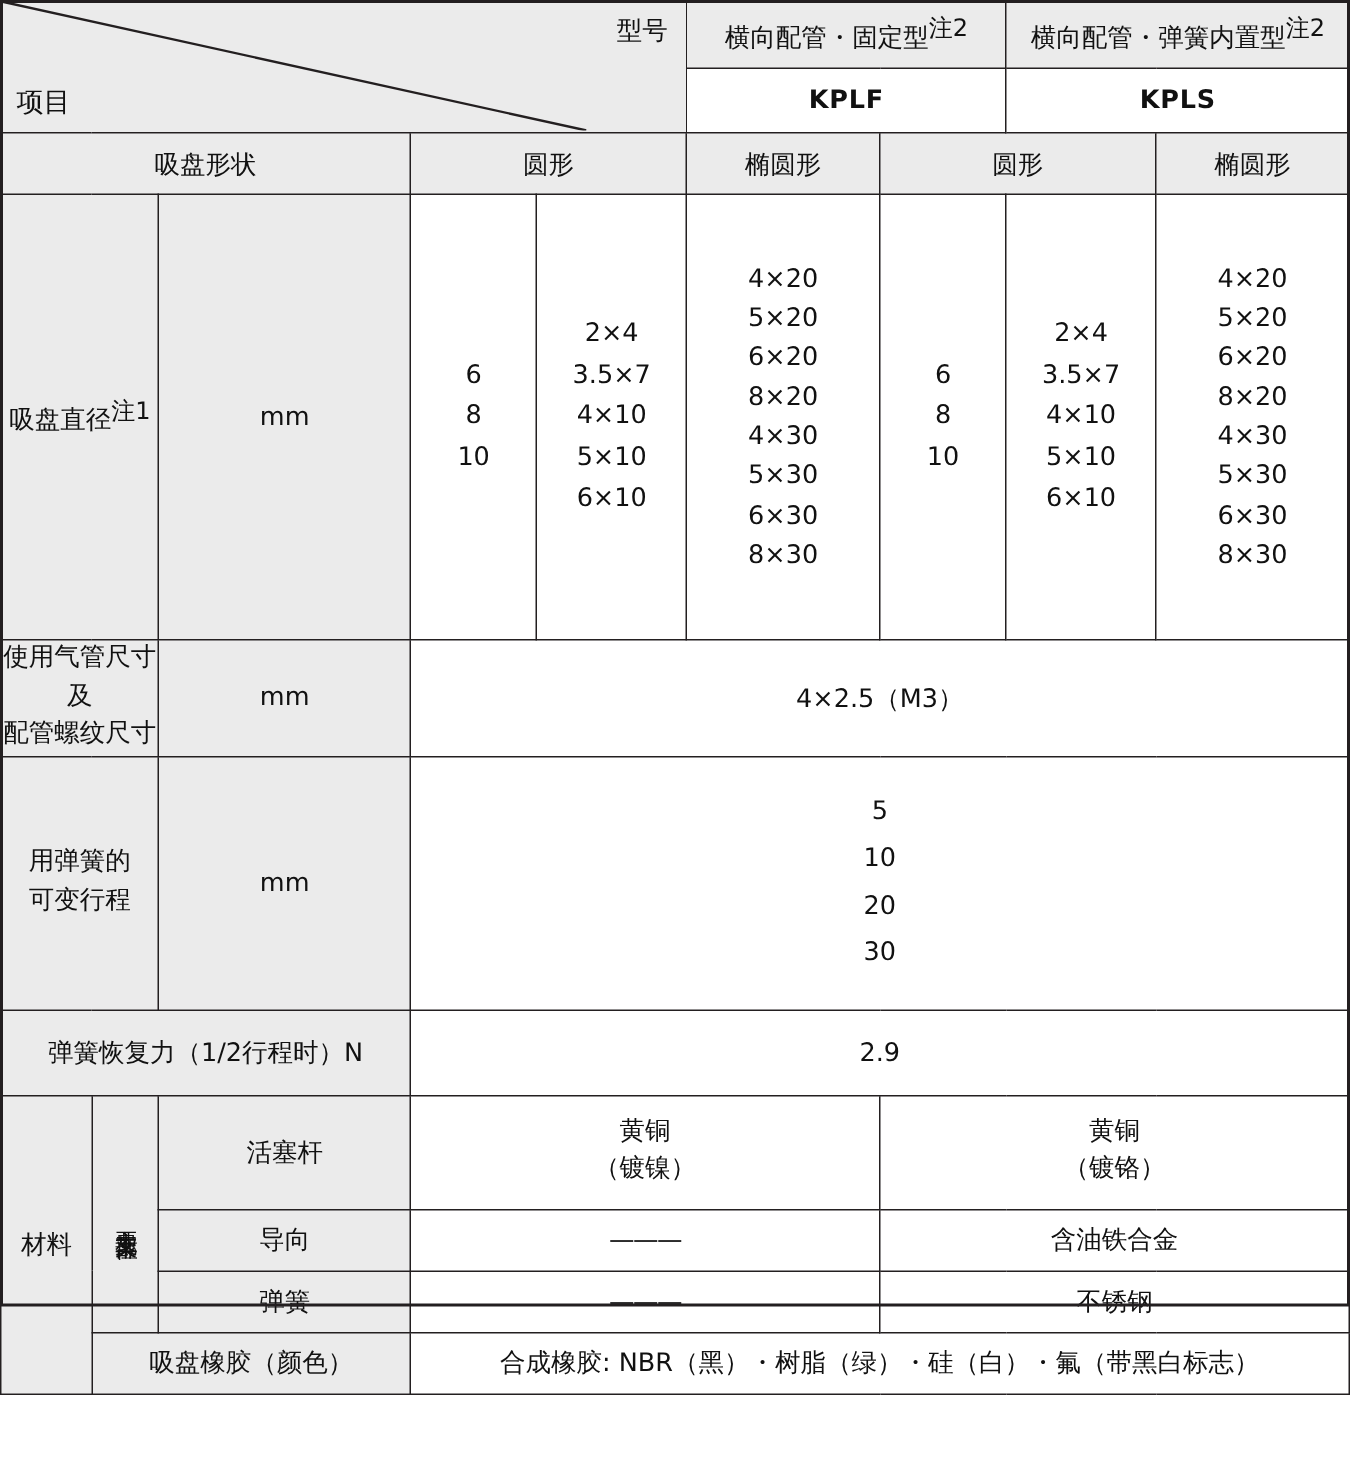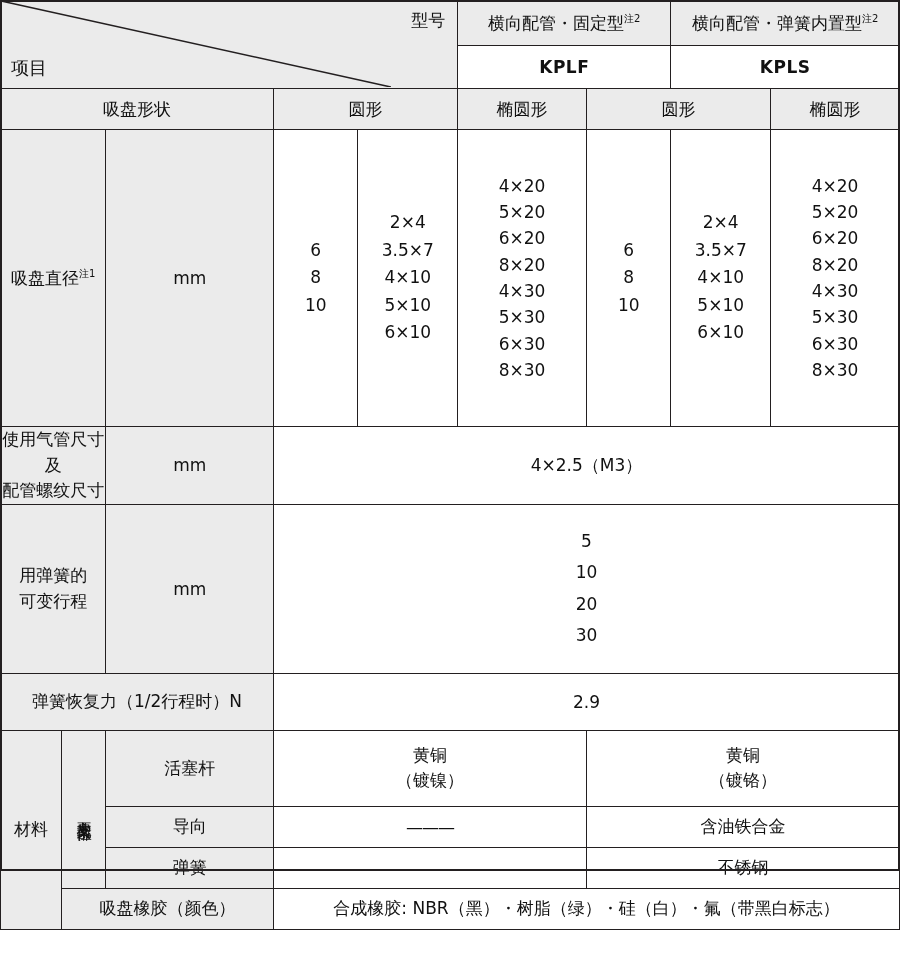--- a/index.html
+++ b/index.html
@@ -34,21 +34,21 @@
     border:2px solid #231f20;
     pointer-events:none;
   }
   .shade{background:#ebebeb;}
   .white{background:#ffffff;margin-top:20px;}
   .lbl-left{
     text-align:left;
     padding-left:14px;
   }
   .sup{
-    font-size:10px;
+    font-size:16px;
     vertical-align:super;
   }
   .big{font-size:19px;}
   .kp{font-size:21px;font-weight:bold;letter-spacing:.5px;}
   .stack{
     display:flex;
     flex-direction:column;
     align-items:center;
     justify-content:flex-start;
     line-height:1.62;
@@ -80,21 +80,21 @@
   }
   .vert{
     writing-mode:vertical-rl;
     text-orientation:upright;
     letter-spacing:1px;
     font-size:15px;
     line-height:1.15;
     display:inline-block;
   }
   .mmcell{font-size:17px;}
-  .two-line{line-height:1.5;}
+  .two-line{line-height:1.5;font-family:Liberation Mono, monospace;}
   .dash{letter-spacing:-1px;font-size:17px;}
   .small{font-size:15px;}
 </style>
 </head>
 <body>
 
 <div class="sheet">
   <table class="spec">
     <colgroup>
       <col style="width:52px">

